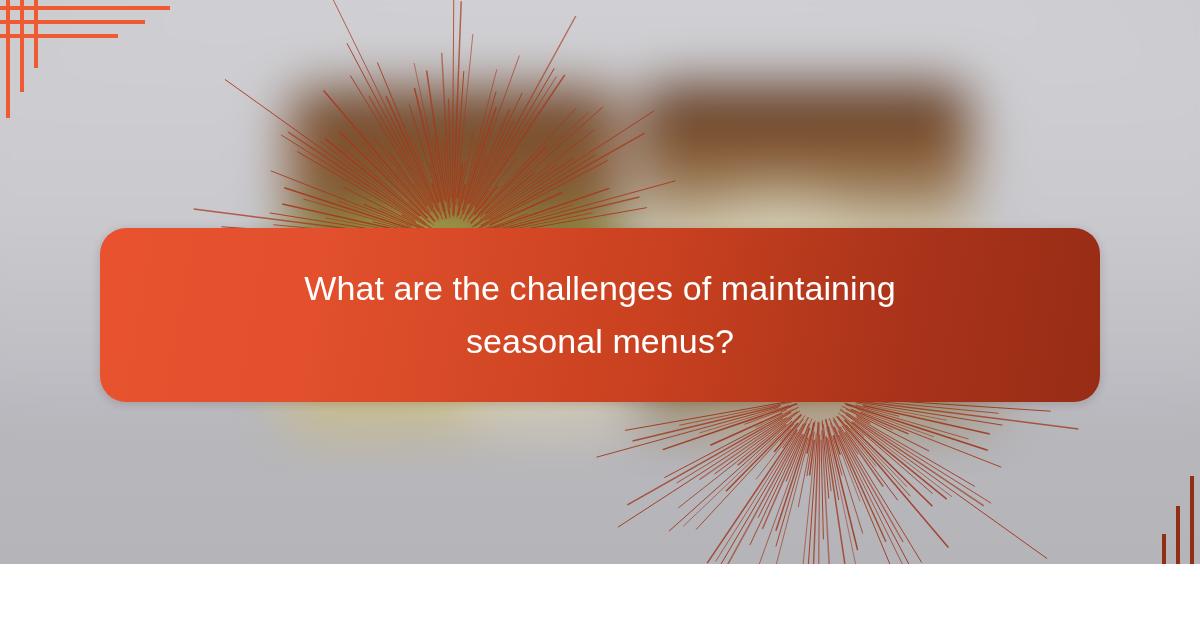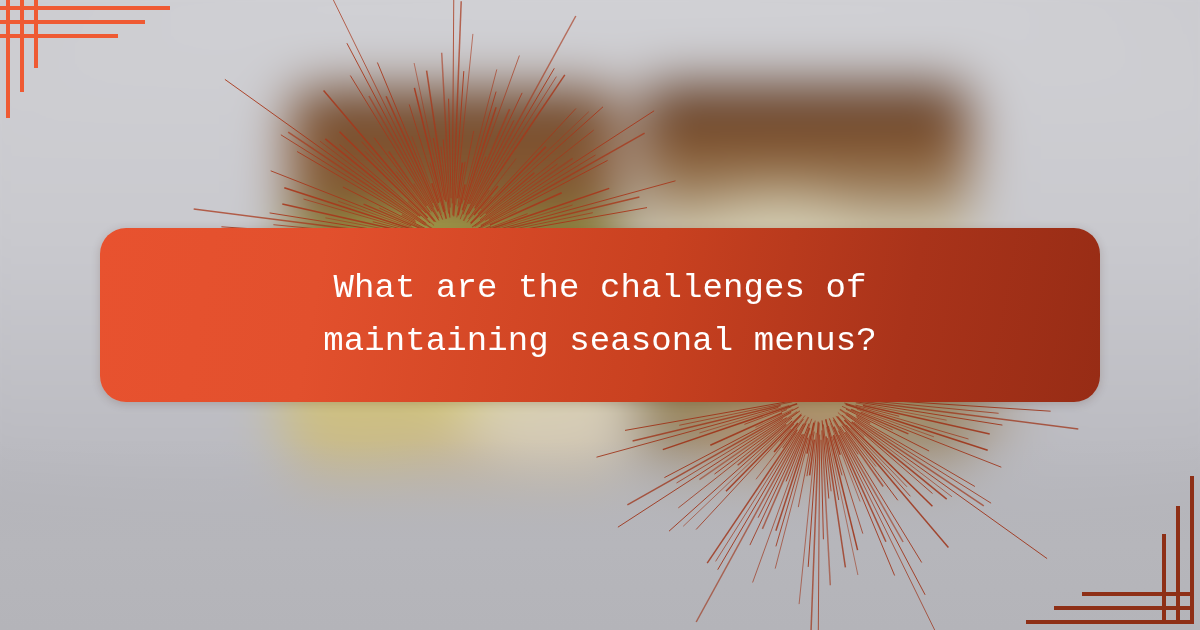--- a/index.html
+++ b/index.html
@@ -3,24 +3,24 @@
 <meta charset="utf-8">
 <style>
   html, body {
     margin: 0;
     padding: 0;
     background: #ffffff;
   }
   #stage {
     position: relative;
     width: 1200px;
-    height: 630px;
+    height: 564px;
     overflow: hidden;
     background: #b8b8bc;
-    font-family: Liberation Mono, monospace;
+    font-family: Liberation Sans, sans-serif;
   }
 
   
   .photo-layer {
     position: absolute;
     inset: 0;
     overflow: hidden;
   }
   .photo-inner {
     position: absolute;

